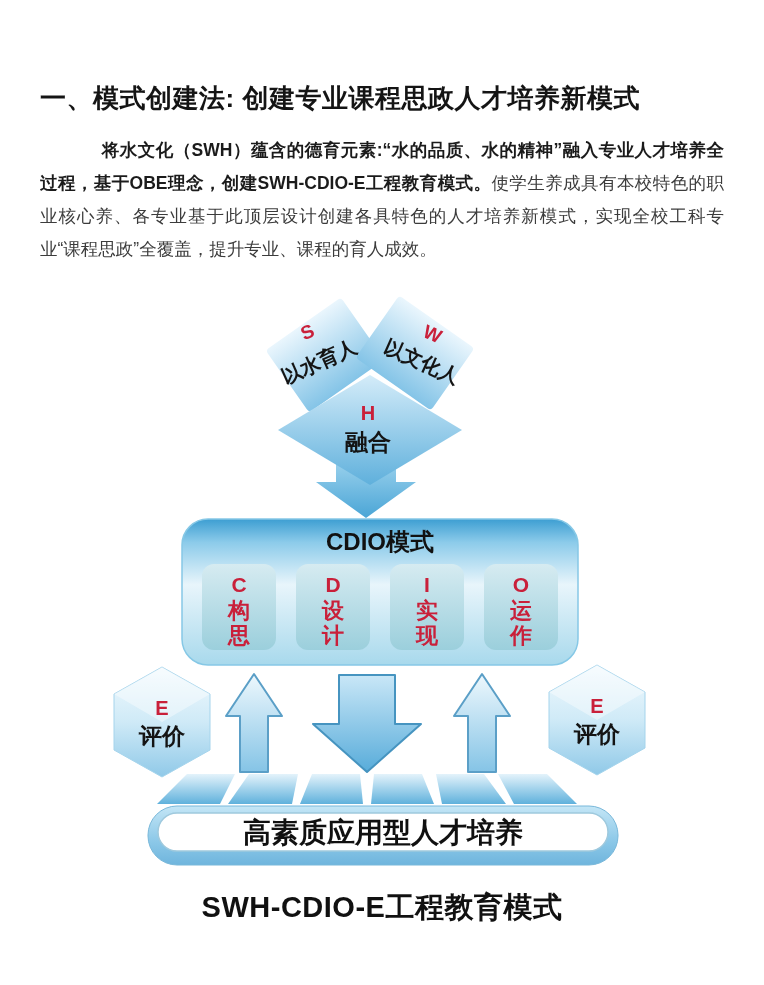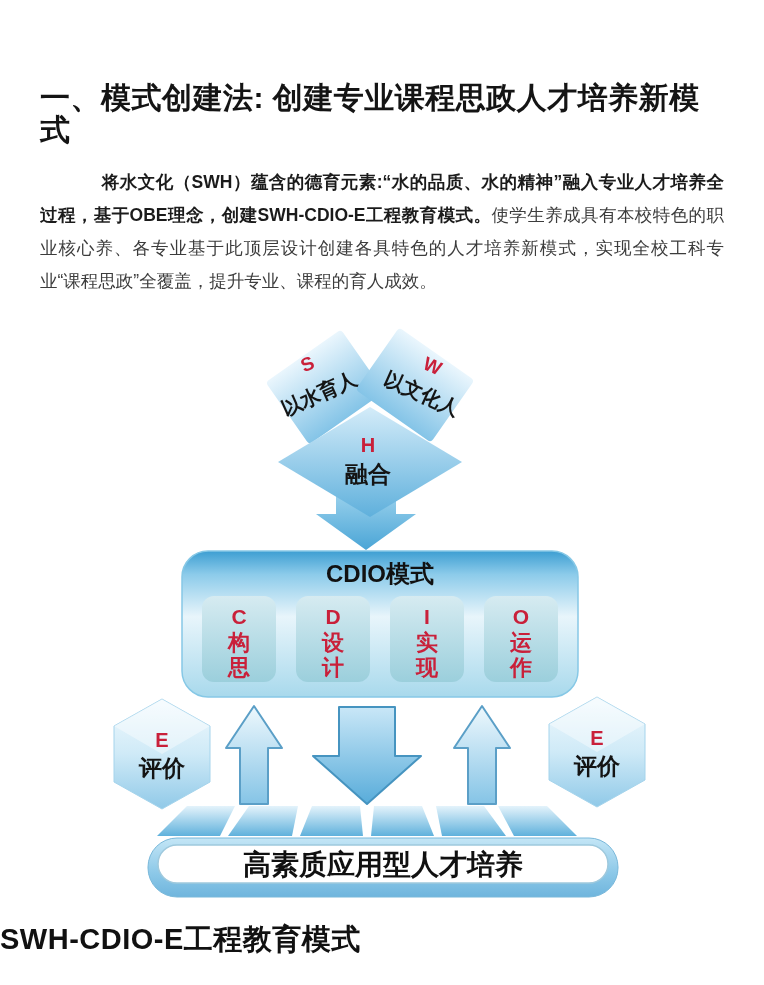--- a/index.html
+++ b/index.html
@@ -4,34 +4,34 @@
 <style>
   html,body{margin:0;padding:0;background:#ffffff;}
   body{
     width:764px;height:985px;overflow:hidden;
     font-family:"Liberation Sans", sans-serif;
     color:#1a1a1a;
   }
   .page{width:764px;height:985px;position:relative;background:#ffffff;}
   h1.title{
     margin:82px 40px 0 40px;
-    font-size:30px;line-height:32px;font-weight:bold;color:#141414;
+    font-size:26px;line-height:32px;font-weight:bold;color:#141414;
     letter-spacing:0.5px;
   }
   p.intro{
     margin:20px 40px 0 40px;
     font-size:17.5px;line-height:33px;
     text-align:justify;text-indent:2.1em;
   }
   p.intro .seg-bold{font-weight:bold;color:#1b1b1b;margin-left:25px;}
   p.intro .seg-regular{font-weight:normal;color:#3c3c3c;}
   svg.diagram{display:block;margin:26px auto 0 auto;}
   svg text{font-family:"Liberation Sans", sans-serif;font-weight:bold;}
   .caption{
-    margin-top:16px;text-align:left;
+    margin-top:16px;text-align:center;
     font-size:29px;font-weight:bold;color:#111111;letter-spacing:0.5px;
   }
 </style>
 </head>
 <body>
 
 <div class="page">
 
   <h1 class="title">一、模式创建法: 创建专业课程思政人才培养新模式</h1>
 

